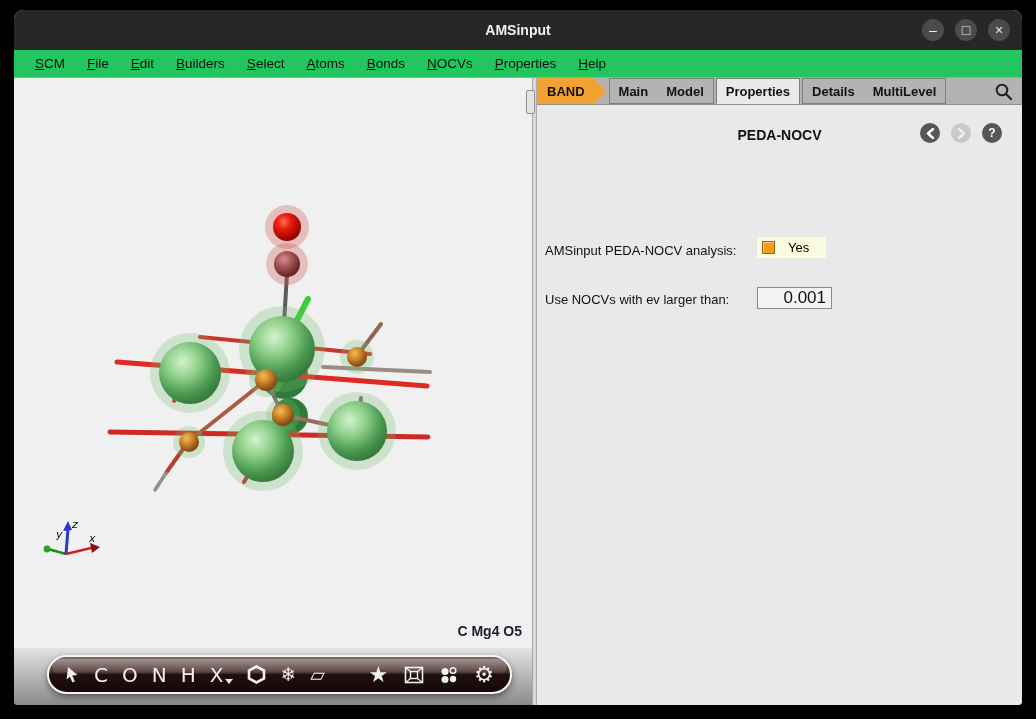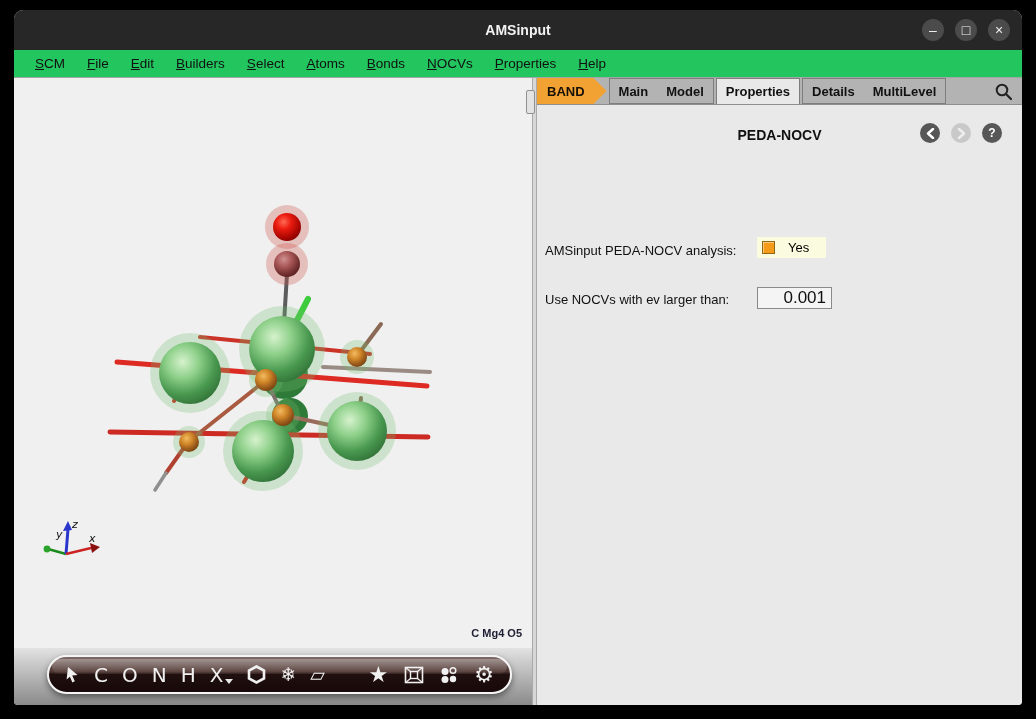--- a/index.html
+++ b/index.html
@@ -18,21 +18,21 @@
     cursor:default; }
 
   
   .menubar { height:28px; background:#22c55e; border-bottom:1px solid #a5a5a5;
     display:flex; align-items:center; padding-left:10px; }
   .menu-item { display:inline-block; padding:0 11px; font-size:13.5px; color:#111; }
   .menu-item::first-letter { text-decoration:underline; }
 
   
   .viewer { position:absolute; left:0; top:68px; width:518px; height:570px; background:#f0f0f0; }
-  .formula { position:absolute; right:10px; bottom:9px; font-size:11px; font-weight:600;
+  .formula { position:absolute; right:10px; bottom:9px; font-size:14px; font-weight:600;
     color:#1d1d33; }
 
   
   .bottom-strip { position:absolute; left:0; top:638px; width:518px; height:57px;
     background:linear-gradient(#e2e2e2, #8a8a8a); }
   .pill { position:absolute; left:33px; top:7px; width:465px; height:39px; border-radius:20px;
     background:linear-gradient(180deg,#7d6a66 0%,#4e3531 42%,#200f0f 50%,#170909 100%);
     border:2px solid #f5f5f5; box-shadow:0 3px 6px rgba(0,0,0,.45);
     display:flex; align-items:center; justify-content:space-between; padding:0 16px; }
   .pill::after { content:""; position:absolute; left:3px; right:3px; top:2px; height:15px;

